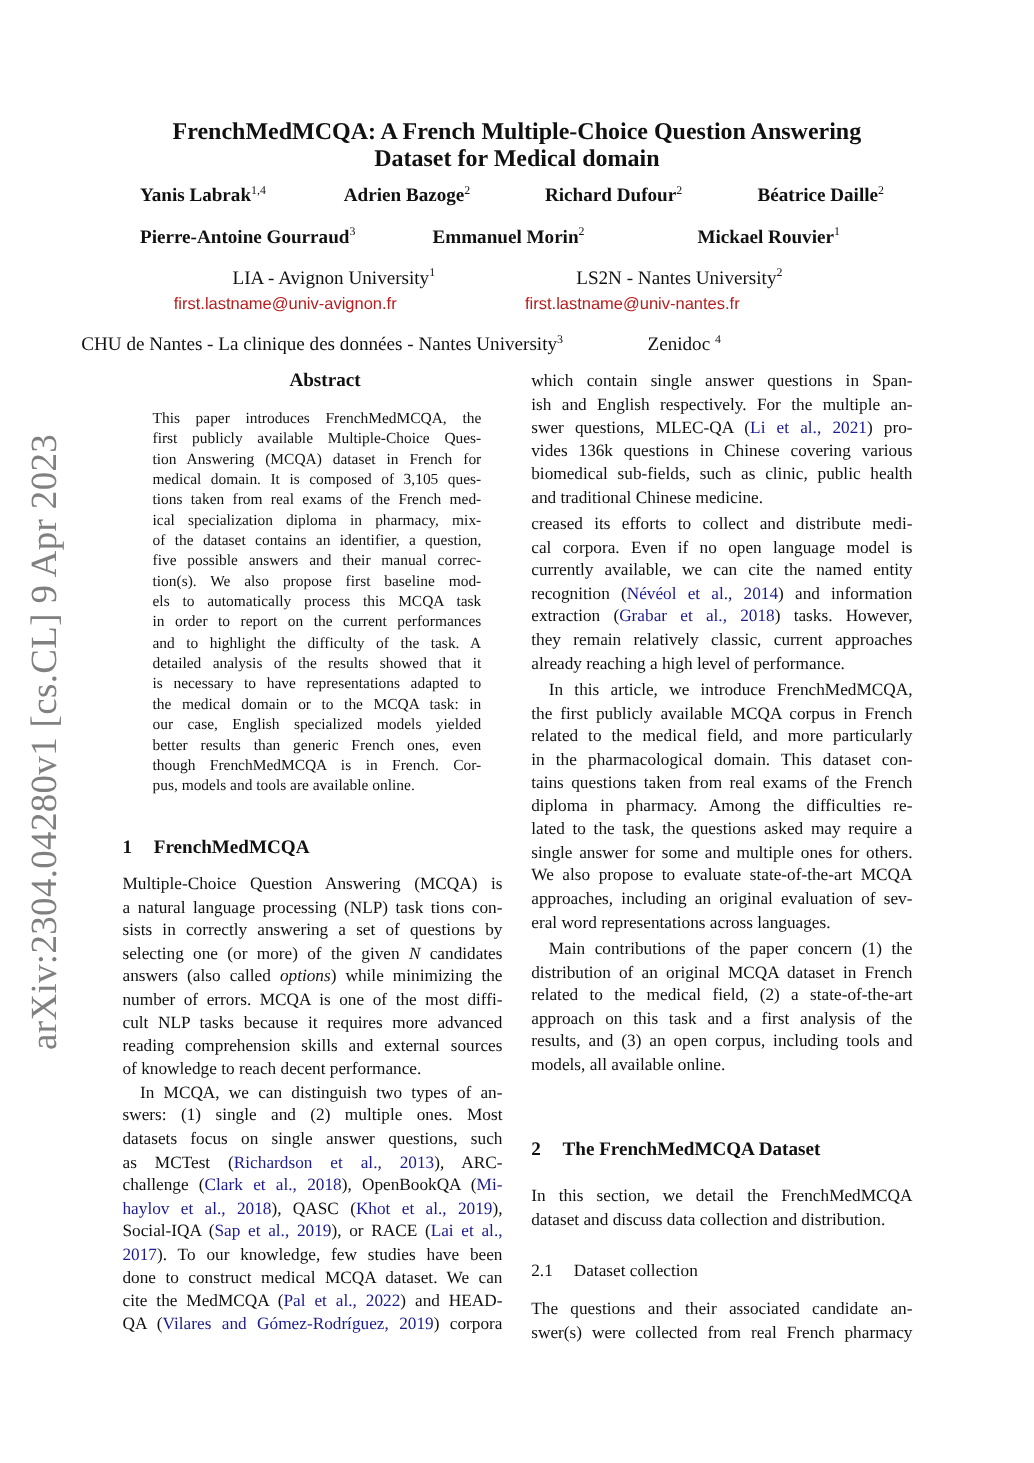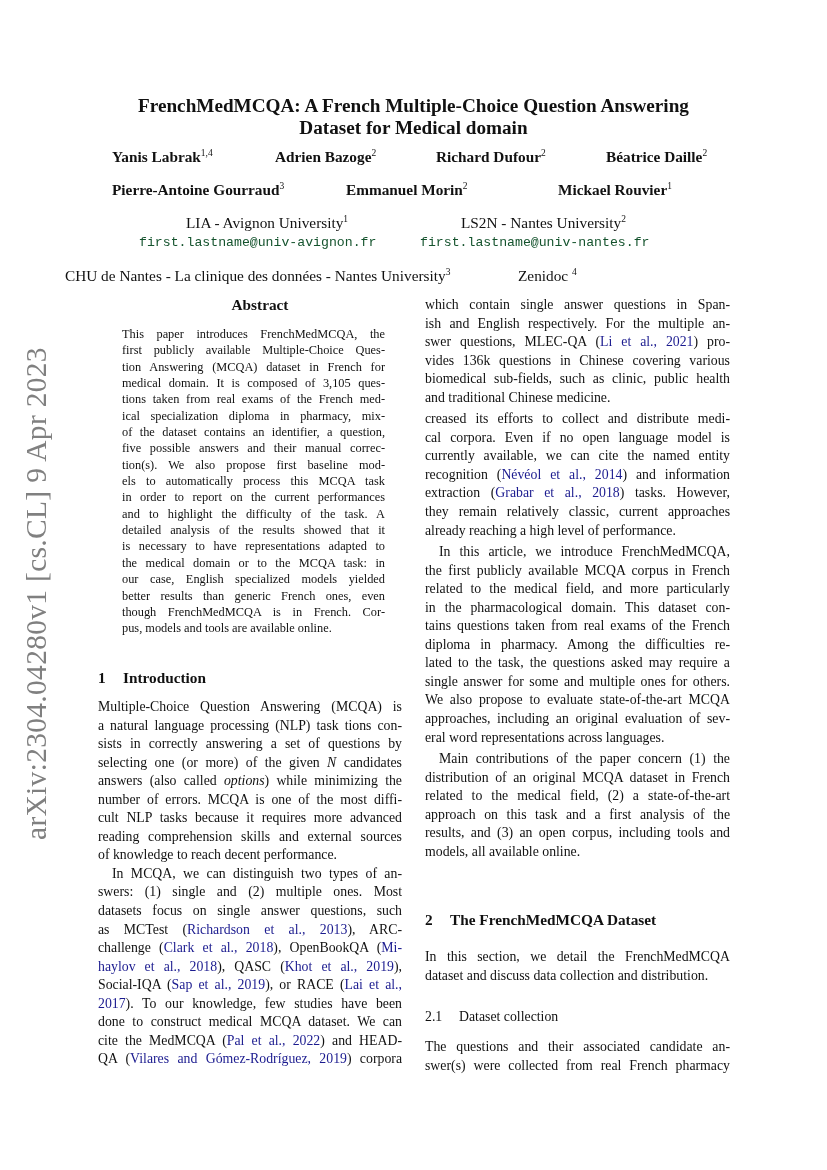--- a/index.html
+++ b/index.html
@@ -17,22 +17,22 @@
     position: absolute; left: 60px; width: 707px; top: 95px;
     text-align: center; font-weight: bold; font-size: 19.2px; line-height: 22px;
   }
   .authors-row {
     position: absolute; font-weight: bold; font-size: 15.3px; white-space: nowrap;
   }
   .authors-row sup { font-weight: normal; font-size: 9.5px; vertical-align: 6px; }
   .aff { position: absolute; font-size: 15.3px; white-space: nowrap; }
   .aff sup { font-size: 9.5px; vertical-align: 6px; }
   .email {
-    position: absolute; font-family: Liberation Mono, monospace;
-    font-size: 13.2px; color: #14532d; white-space: nowrap;
+    position: absolute; font-family: Liberation Sans, sans-serif;
+    font-size: 13.2px; color: #b91c1c; white-space: nowrap;
   }
   .abstract-title {
     position: absolute; left: 110px; width: 300px; top: 296px;
     text-align: center; font-weight: bold; font-size: 15.3px;
   }
   .abstract-body {
     position: absolute; left: 122px; width: 263px; top: 326px;
     font-size: 12.35px; line-height: 16.35px; text-align: justify;
   }
   .col {
@@ -99,21 +99,21 @@
     <span class="aline">detailed analysis of the results showed that it</span>
     <span class="aline">is necessary to have representations adapted to</span>
     <span class="aline">the medical domain or to the MCQA task: in</span>
     <span class="aline">our case, English specialized models yielded</span>
     <span class="aline">better results than generic French ones, even</span>
     <span class="aline">though FrenchMedMCQA is in French.  Cor-</span>
     <span class="aline last">pus, models and tools are available online.</span>
   </div>
 
 <div class="sec-h" style="left:98px; top:669px;">
-  <span class="num">1</span><span>Introduction</span>
+  <span class="num">1</span><span>FrenchMedMCQA</span>
 </div>
 
 <div class="col col-left" style="top:698px;">
   <div>
     <span class="line">Multiple-Choice Question Answering (MCQA) is</span>
     <span class="line">a natural language processing (NLP) task tions con-</span>
     <span class="line">sists in correctly answering a set of questions by</span>
     <span class="line"><span>selecting one (or more) of the given </span><i>N</i><span> candidates</span></span>
     <span class="line"><span>answers (also called </span><i>options</i><span>) while minimizing the</span></span>
     <span class="line">number of errors. MCQA is one of the most diffi-</span>

